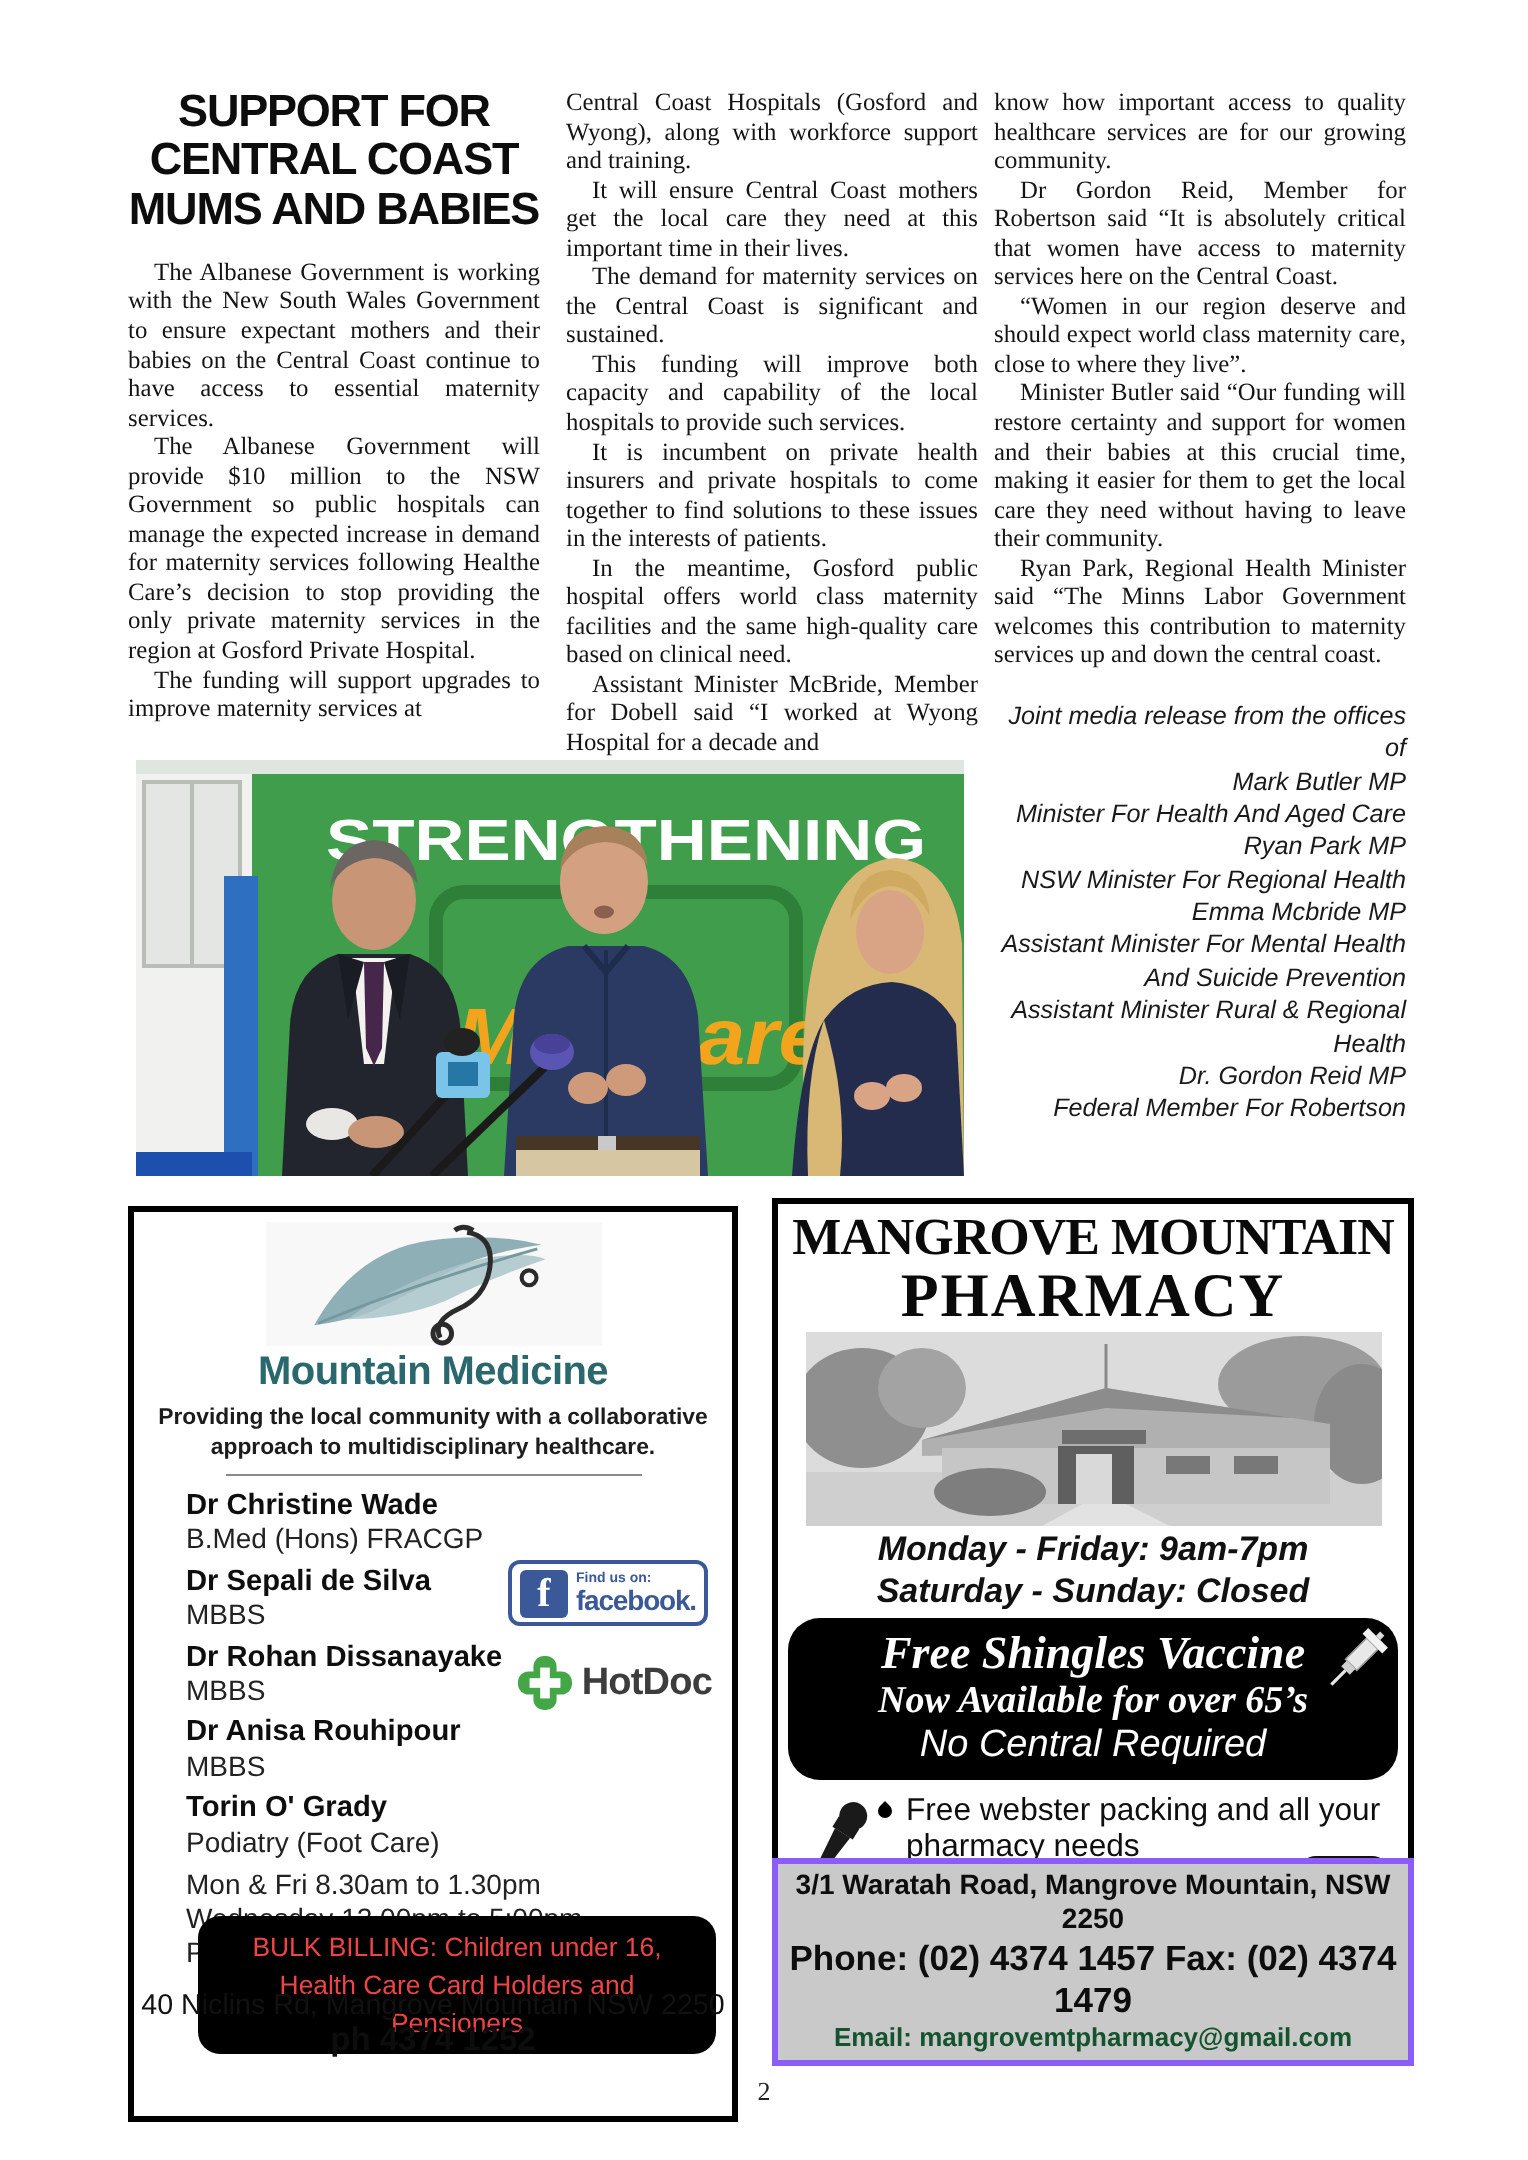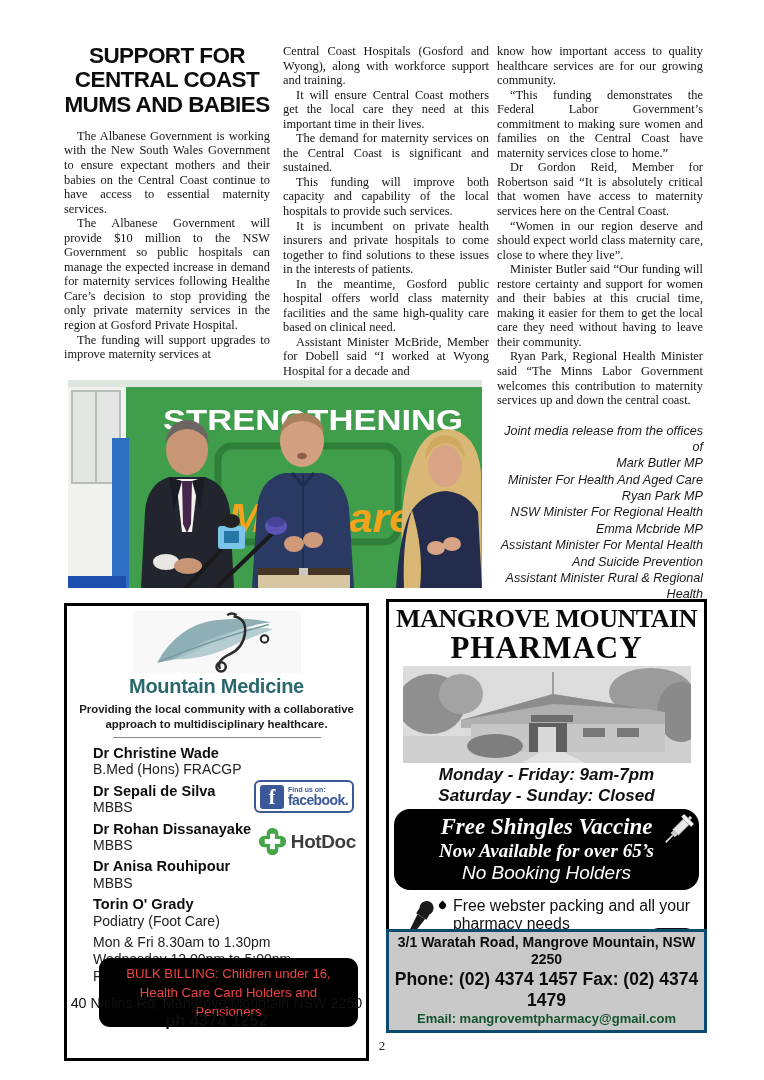--- a/index.html
+++ b/index.html
@@ -82,21 +82,21 @@
   .bullets { margin:7px 6px 0 50px; list-style:none; }
   .bullets li { display:flex; align-items:flex-start; gap:7px; font-size:15.8px;
                 line-height:1.13; margin-bottom:3px; color:#0e0e0e; }
   .drop { flex:0 0 auto; width:7px; height:7px; background:#000;
           border-radius:0 50% 50% 50%; transform:rotate(45deg); margin-top:5px; }
   .dropper-icon { position:absolute; left:8px;  top:295px; width:38px; height:56px; }
   .pills-icon   { position:absolute; left:4px;  top:338px; width:42px; height:40px; }
   .sign-icon    { position:absolute; right:9px; top:326px; width:46px; height:46px; }
   .ph-footer {
     position:absolute; left:-3px; right:-3px; bottom:-3px; background:#c9c9c9;
-    border:3px solid #0c4a6e; text-align:center; padding:2px 0 3px;
+    border:3px solid #8b5cf6; text-align:center; padding:2px 0 3px;
   }
   .pf1 { font-size:14px;   font-weight:700; line-height:1.25; color:#0d0d0d; }
   .pf2 { font-size:17.5px; font-weight:700; line-height:1.2;  color:#0d0d0d; }
   .pf3 { font-size:13px;   font-weight:700; line-height:1.25; color:#14532d; }
   
   .page-num { position:absolute; left:0; right:0; top:1038px; text-align:center;
               font-size:13px; font-family:"Liberation Serif",serif; color:#222; }
 </style>
 </head>
 <body>
@@ -123,21 +123,20 @@
         <p>It is incumbent on private health insurers and private hospitals to come together to find solutions to these issues in the interests of patients.</p>
         <p>In the meantime, Gosford public hospital offers world class maternity facilities and the same high-quality care based on clinical need.</p>
         <p>Assistant Minister McBride, Member for Dobell said “I worked at Wyong Hospital for a decade and</p>
       </div>
   </div>
 
   <div class="col cont" id="col3">
     <div>
 
     <p>know how important access to quality healthcare services are for our growing community.</p>
-        <p>“This funding demonstrates the Federal Labor Government’s commitment to making sure women and families on the Central Coast have maternity services close to home.”</p>
         <p>Dr Gordon Reid, Member for Robertson said “It is absolutely critical that women have access to maternity services here on the Central Coast.</p>
         <p>“Women in our region deserve and should expect world class maternity care, close to where they live”.</p>
         <p>Minister Butler said “Our funding will restore certainty and support for women and their babies at this crucial time, making it easier for them to get the local care they need without having to leave their community.</p>
         <p>Ryan Park, Regional Health Minister said “The Minns Labor Government welcomes this contribution to maternity services up and down the central coast.</p>
       </div>
     <div class="credits">
 
     <div class="credit-line">Joint media release from the offices of</div>
         <div class="credit-line">Mark Butler MP</div>
         <div class="credit-line">Minister For Health And Aged Care</div>
@@ -291,21 +290,21 @@
       <rect x="180" y="62" width="22" height="9" fill="#787878"></rect>
       <rect x="214" y="62" width="22" height="9" fill="#787878"></rect>
       <ellipse cx="92" cy="80" rx="28" ry="12" fill="#7e7e7e"></ellipse>
       <polygon points="138,86 160,86 182,97 118,97" fill="#e2e2e2"></polygon>
     </svg>
     <div class="ph-hours">Monday - Friday: 9am-7pm</div>
     <div class="ph-hours">Saturday - Sunday: Closed</div>
     <div class="vax">
       <div class="vax1">Free Shingles Vaccine</div>
       <div class="vax2">Now Available for over 65’s</div>
-      <div class="vax3">No Booking Holders</div>
+      <div class="vax3">No Central Required</div>
       <svg class="syringe" viewBox="0 0 40 40">
         <g transform="rotate(45 20 20)">
           <rect x="16" y="7" width="8" height="15" fill="#e8e8e8" stroke="#999" stroke-width="0.8"></rect>
           <rect x="13" y="3" width="14" height="4" fill="#f2f2f2"></rect>
           <rect x="18.5" y="0" width="3" height="3" fill="#ddd"></rect>
           <rect x="17" y="22" width="6" height="4" fill="#cfcfcf"></rect>
           <line x1="20" y1="26" x2="20" y2="36" stroke="#e8e8e8" stroke-width="1.6"></line>
         </g>
       </svg>
     </div>

